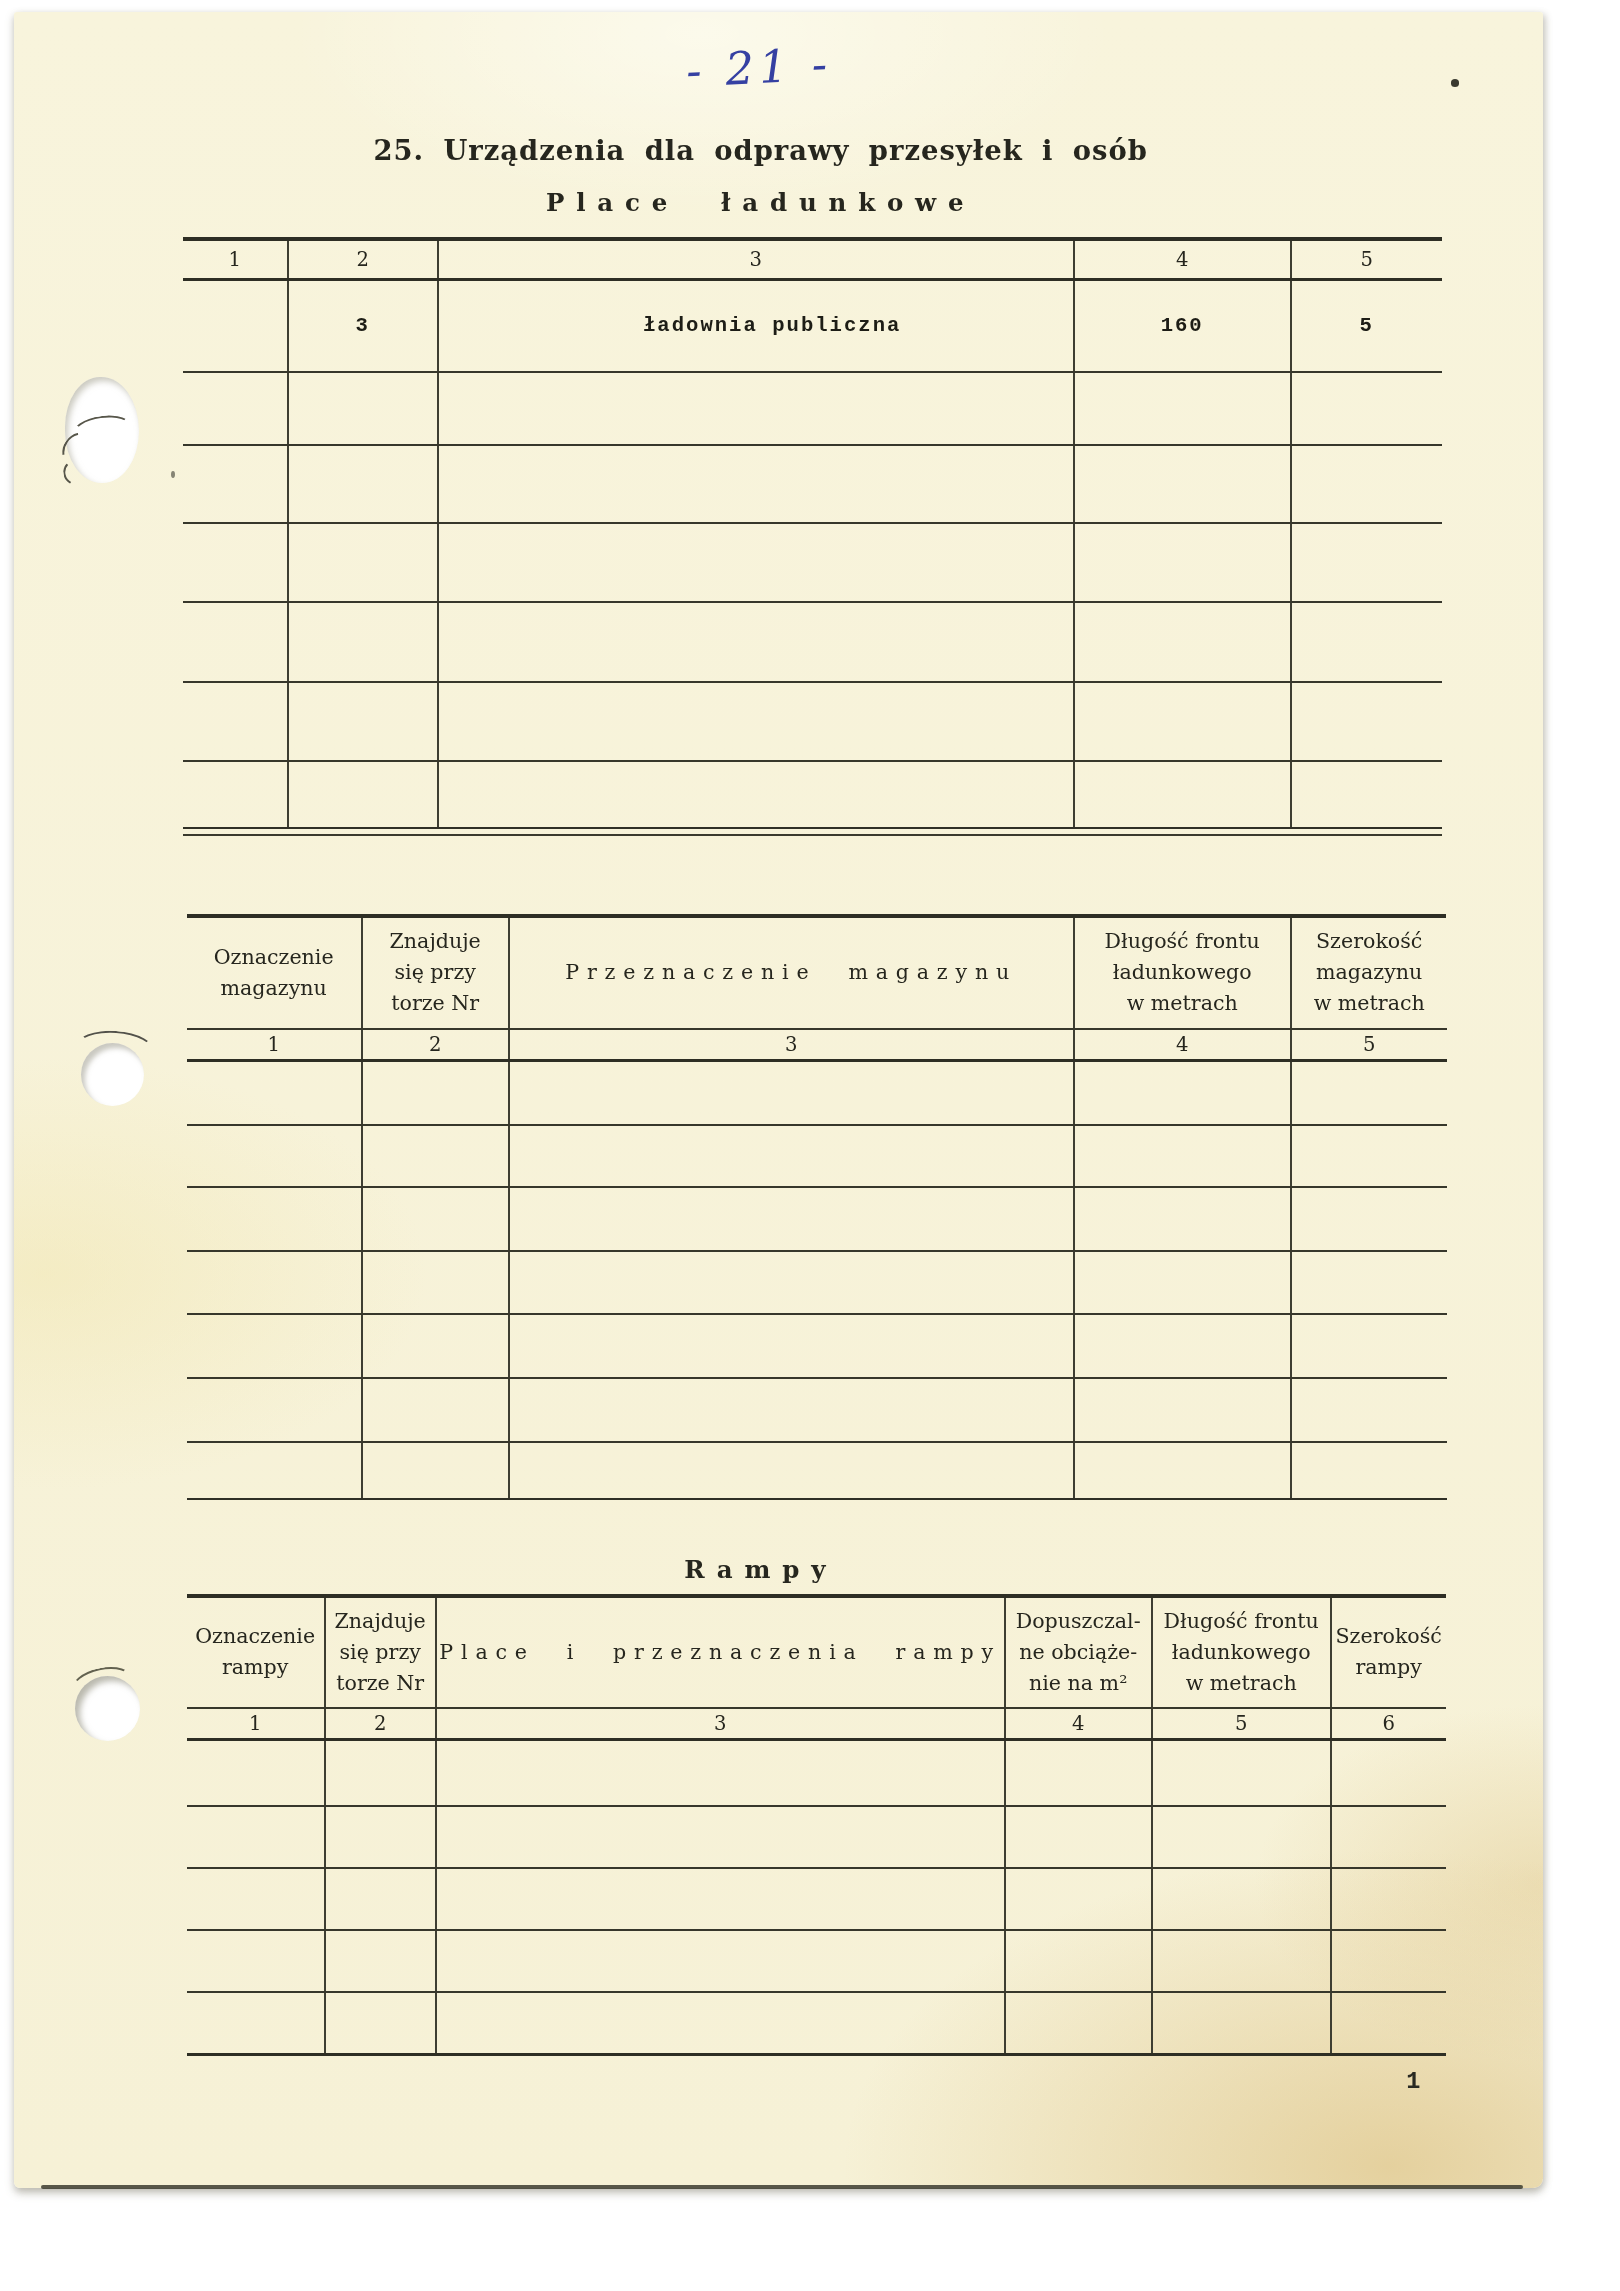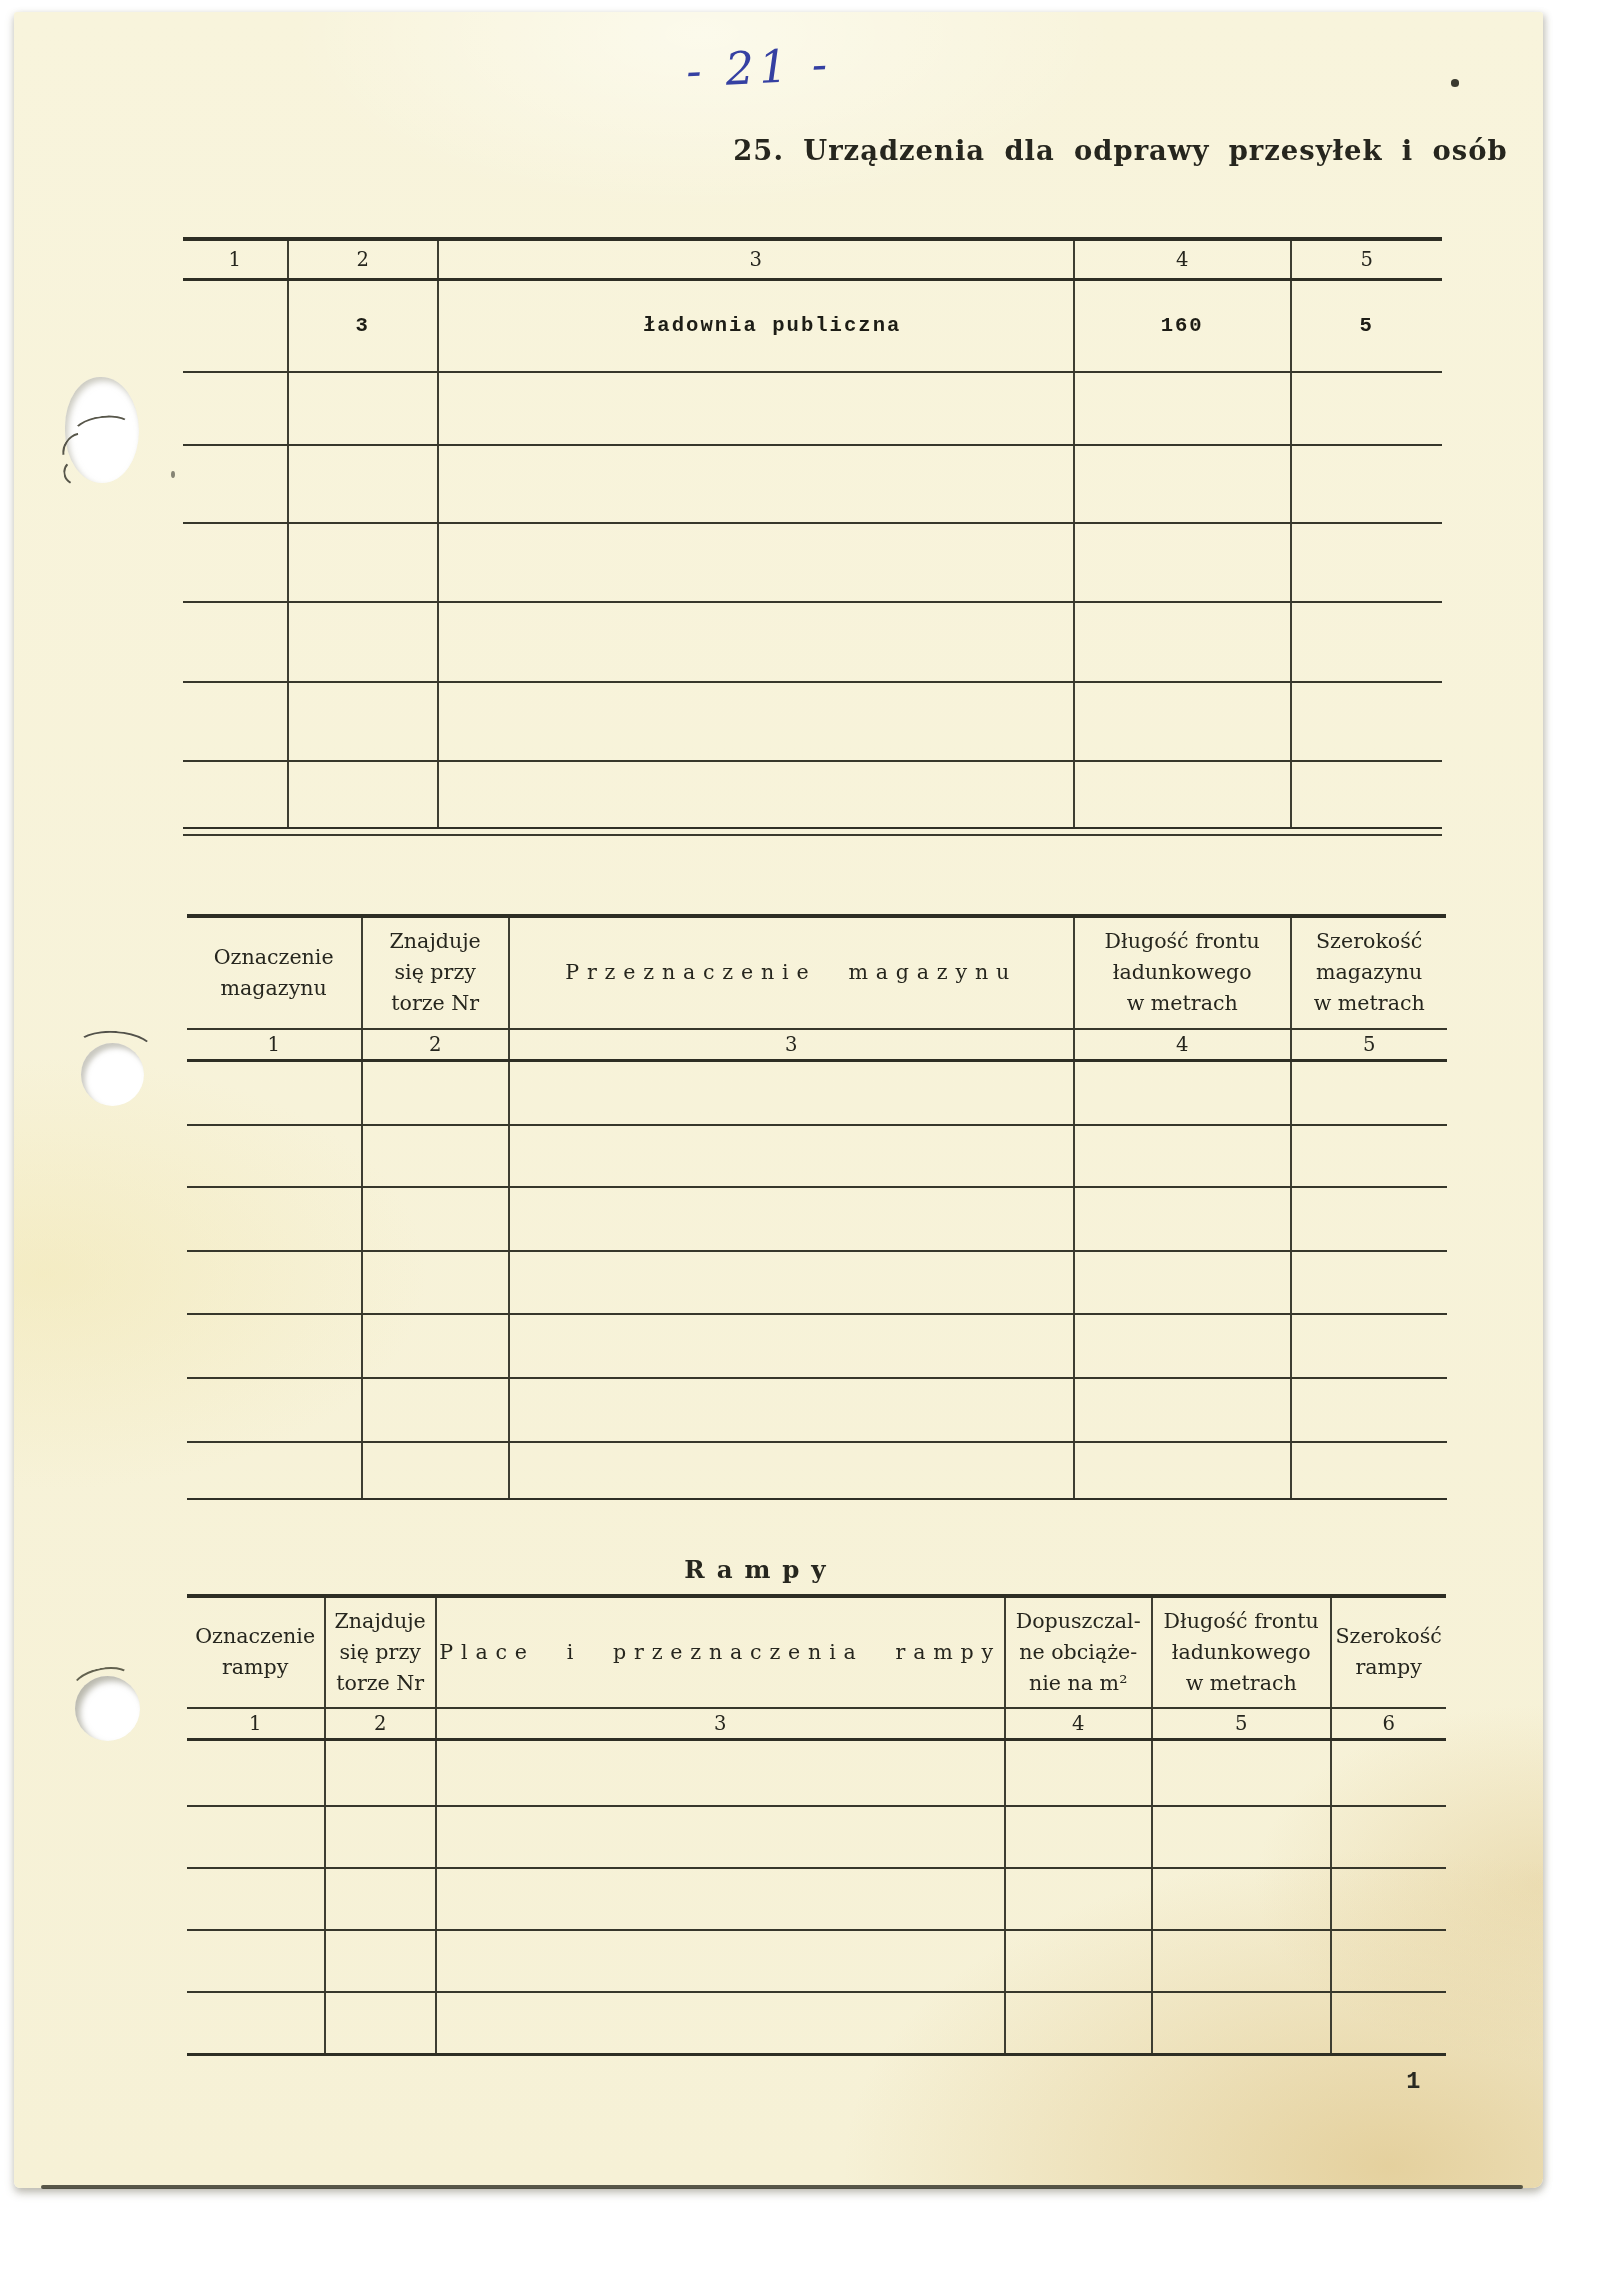--- a/index.html
+++ b/index.html
@@ -41,21 +41,21 @@
   .hole-3 .tear{position:absolute;left:-3.9px;top:-7.8px;width:59px;height:29px;
     border:2.9px solid #62614f;border-color:#62614f transparent transparent transparent;border-radius:50%;transform:rotate(-12deg);}
   .speck{position:absolute;background:#3a3a30;border-radius:50%;}
 
   .handwritten{
     position:absolute;left:549px;top:29px;width:392px;text-align:center;
     font-size:45px;font-style:italic;letter-spacing:4.9px;
     transform:rotate(-3deg);
   }
   .doc-title{
-    position:absolute;left:0;top:122px;width:1494px;text-align:right;
+    position:absolute;left:0;top:122px;width:1494px;text-align:center;
     font-size:27.4px;font-weight:bold;letter-spacing:1px;word-spacing:8.8px;
   }
   .sec-heading{
     position:absolute;width:1494px;left:0;text-align:center;
     font-size:24.5px;font-weight:bold;letter-spacing:11.8px;word-spacing:21.6px;
   }
   .h-place{top:176px;}
   .h-mag{top:857px;}
   .h-rampy{top:1543px;}
 
@@ -99,20 +99,21 @@
     <div class="tear"></div>
   </div>
   <div class="hole hole-3">
     <div class="tear"></div>
   </div>
   <div class="speck" style="left:1437px;top:67px;width:8.8px;height:7.8px;"></div>
   <div class="speck" style="left:157px;top:459px;width:3.9px;height:6.9px;opacity:.6;"></div>
 
   <div class="handwritten" style="color:#3540a2;">- 21 -</div>
   <div class="doc-title">25. Urządzenia dla odprawy przesyłek i osób</div>
+  <div class="sec-heading h-place">Place ładunkowe</div>
 
   <div class="tbl-wrap dbl-bottom" style="left:169px;top:225px;width:1259px;height:599px;">
     <table class="tbl">
       <colgroup>
         <col style="width:105px">
           <col style="width:150px">
           <col style="width:636px">
           <col style="width:217px">
           <col style="width:151px">
       </colgroup>

